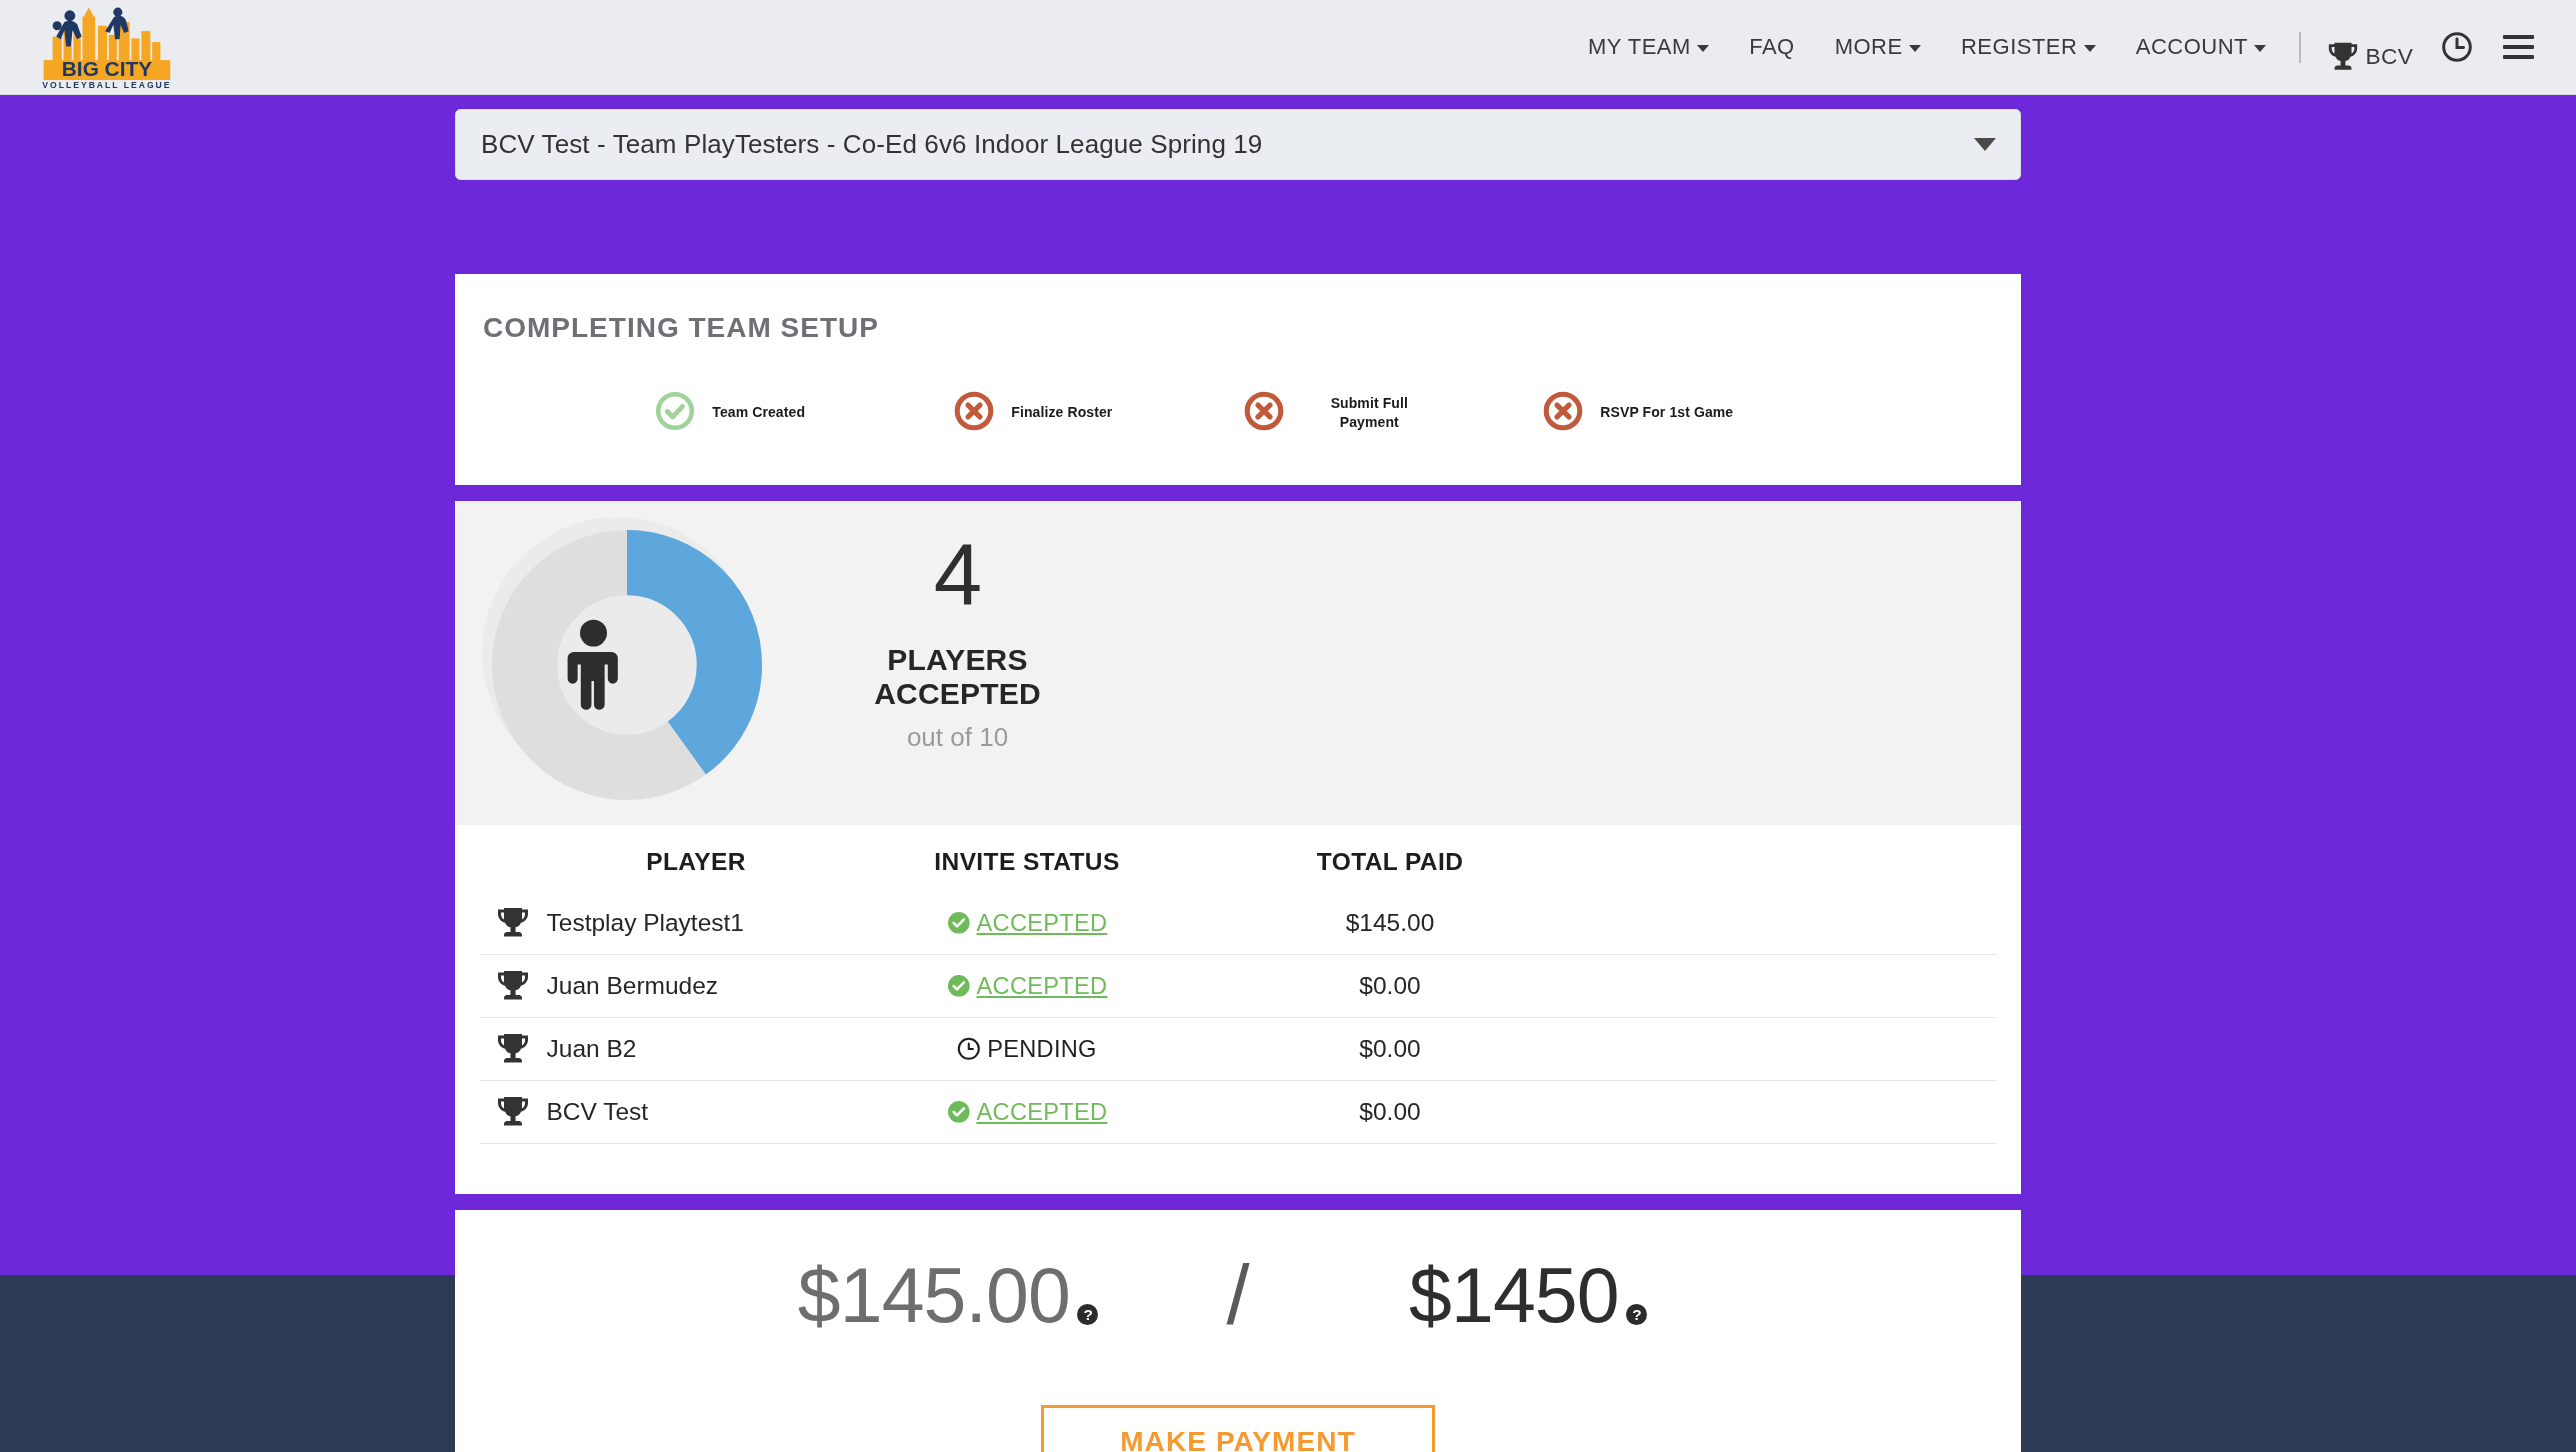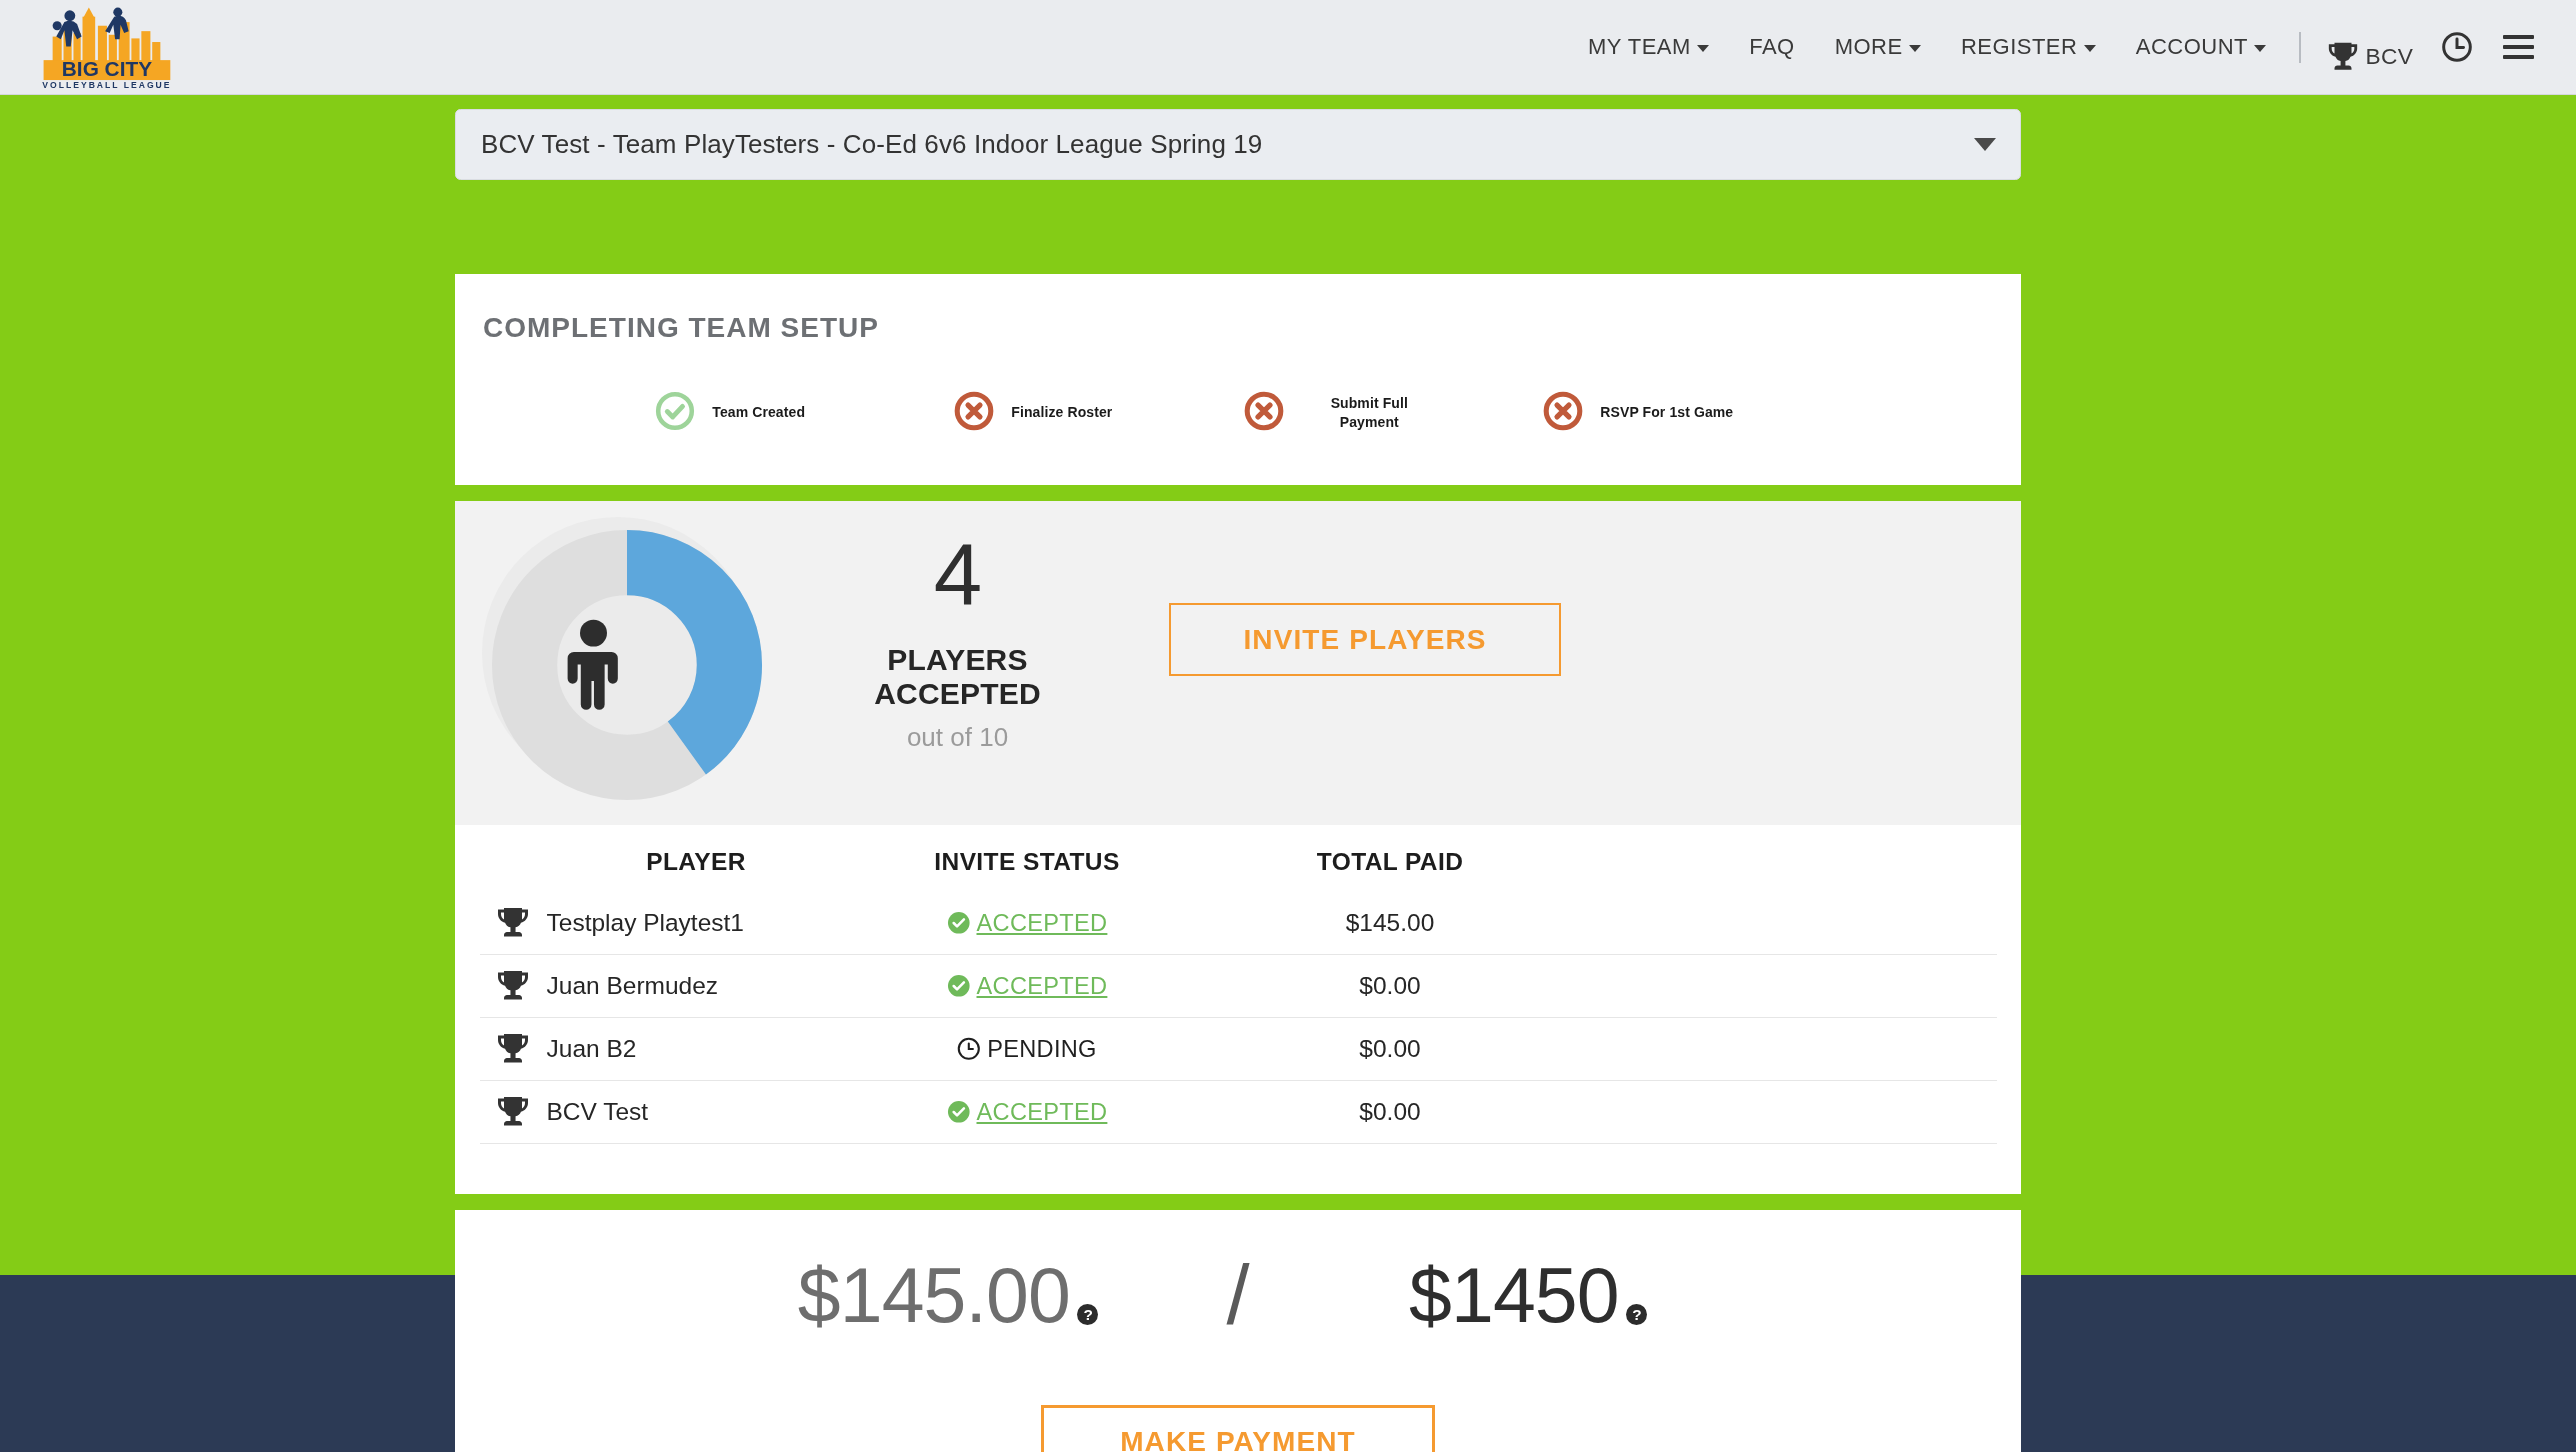--- a/index.html
+++ b/index.html
@@ -85,21 +85,21 @@
   .icon-btn { padding: 0 14.5px; cursor: pointer; display: flex; align-items: center; }
   .hamburger { display: flex; flex-direction: column; gap: 5.4px; cursor: pointer; padding-right: 3.6px;}
   .hamburger span { display: block; width: 31px; height: 4.5px; background: #333; border-radius: 0.9px; }
 
   
   .page {
     position: absolute;
     top: 95px; left: 0;
     width: 2576px;
     height: 1180px;
-    background: #84cc16;
+    background: #6d28d9;
   }
 
   
   .team-select {
     position: absolute;
     top: 13.6px;
     left: 455px;
     width: 1566px;
     height: 71px;
     background: #eaedf1;
@@ -519,21 +519,20 @@
           <path d="M8.5 21h23a4 4 0 0 1 4 4v13a3.2 3.2 0 0 1-6.4 0V29h-2v25.5a3.4 3.4 0 0 1-6.8 0V39.5h-1.6V54.5a3.4 3.4 0 0 1-6.8 0V29h-2v9a3.2 3.2 0 0 1-6.4 0V25a4 4 0 0 1 4-4z"></path>
         </svg>
       </div>
 
       <div class="stat-block">
         <div class="stat-num">4</div>
         <div class="stat-label">PLAYERS ACCEPTED</div>
         <div class="stat-sub">out of 10</div>
       </div>
 
-      <button class="invite-btn">INVITE PLAYERS</button>
     </div>
 
     <div class="roster-table">
 
       <div class="rt-row rt-head">
         <div class="rt-c-icon"></div>
         <div class="rt-c-name">PLAYER</div>
         <div class="rt-c-stat">INVITE STATUS</div>
         <div class="rt-c-paid">TOTAL PAID</div>
       </div>

